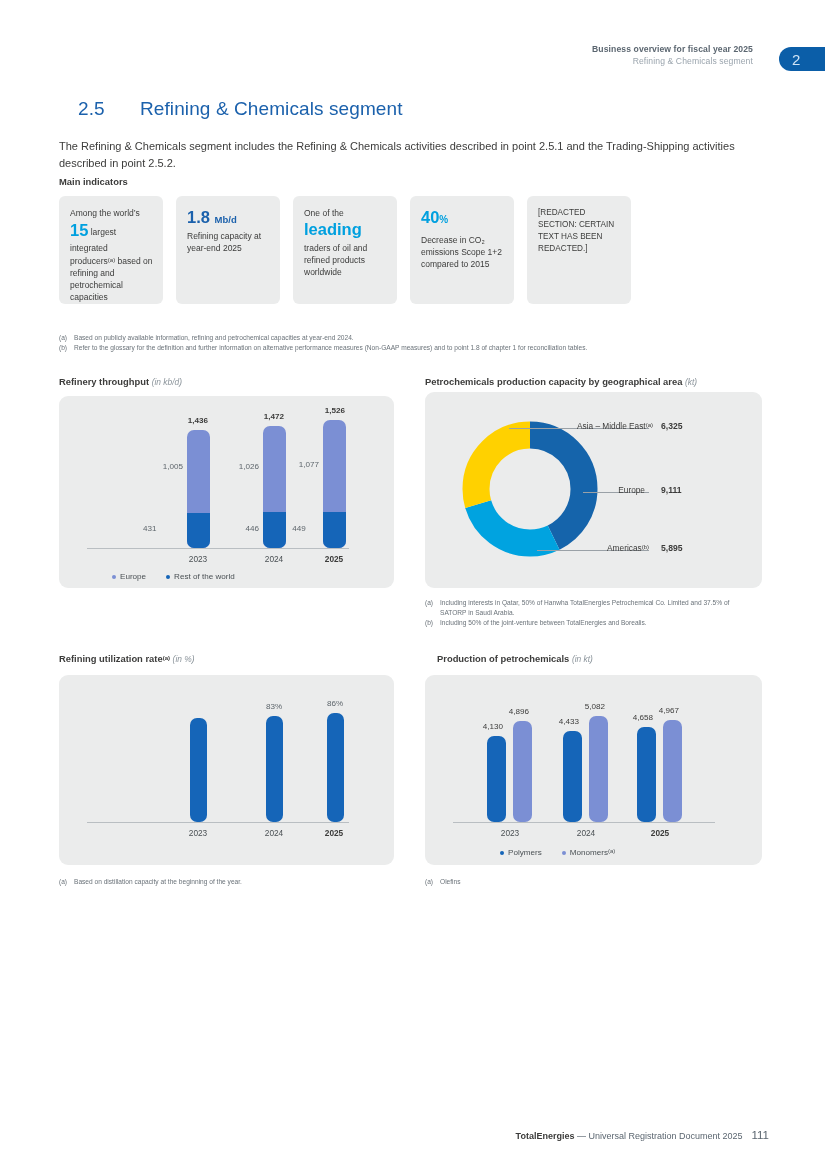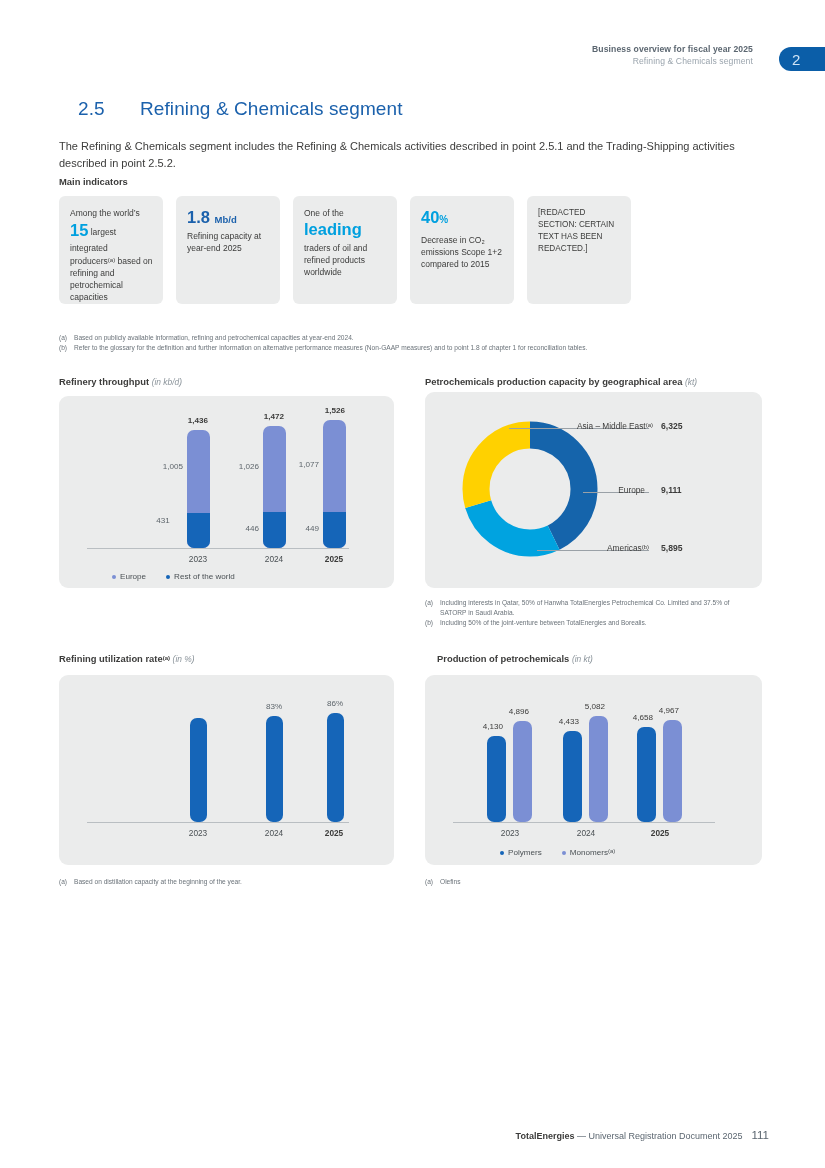--- a/index.html
+++ b/index.html
@@ -135,35 +135,35 @@
     <span>Refinery throughput</span>
     <em>(in kb/d)</em>
   </div>
   <div class="panel" style="top:396px;left:59px;width:335px;height:192px;">
     <div class="baseline" style="top:152px;left:28px;width:262px;"></div>
 
     <div class="vallbl bold" style="top:20px;left:114px;width:50px;">1,436</div>
     <div class="bar" style="left:128px;top:34px;width:23px;height:118px;background:#7b8fd4;"></div>
     <div class="bar" style="left:128px;top:117px;width:23px;height:35px;background:#1565b8;border-radius:0 0 7px 7px;"></div>
     <div class="vallbl grey" style="top:66px;left:74px;width:50px;text-align:right;">1,005</div>
-    <div class="vallbl grey" style="top:120px;left:84px;width:40px;text-align:center;">431</div>
+    <div class="vallbl grey" style="top:128px;left:84px;width:40px;text-align:left;">431</div>
     <div class="axlbl" style="top:158px;left:114px;width:50px;">2023</div>
 
     <div class="vallbl bold" style="top:16px;left:190px;width:50px;">1,472</div>
     <div class="bar" style="left:204px;top:30px;width:23px;height:122px;background:#7b8fd4;"></div>
     <div class="bar" style="left:204px;top:116px;width:23px;height:36px;background:#1565b8;border-radius:0 0 7px 7px;"></div>
     <div class="vallbl grey" style="top:66px;left:150px;width:50px;text-align:right;">1,026</div>
     <div class="vallbl grey" style="top:128px;left:160px;width:40px;text-align:right;">446</div>
     <div class="axlbl" style="top:158px;left:190px;width:50px;">2024</div>
 
     <div class="vallbl bold" style="top:10px;left:226px;width:100px;">1,526</div>
     <div class="bar" style="left:264px;top:24px;width:23px;height:128px;background:#7b8fd4;"></div>
     <div class="bar" style="left:264px;top:116px;width:23px;height:36px;background:#1565b8;border-radius:0 0 7px 7px;"></div>
     <div class="vallbl grey" style="top:64px;left:210px;width:50px;text-align:right;">1,077</div>
-    <div class="vallbl grey" style="top:128px;left:220px;width:40px;text-align:right;">449</div>
+    <div class="vallbl grey" style="top:128px;left:220px;width:40px;text-align:center;">449</div>
     <div class="axlbl bold" style="top:158px;left:250px;width:50px;">2025</div>
 
     <div class="legend" style="top:176px;left:53px;">
       <div class="it">
         <span class="dot" style="background:#7b8fd4;"></span>
         <span>Europe</span>
       </div>
       <div class="it">
         <span class="dot" style="background:#1565b8;"></span>
         <span>Rest of the world</span>

